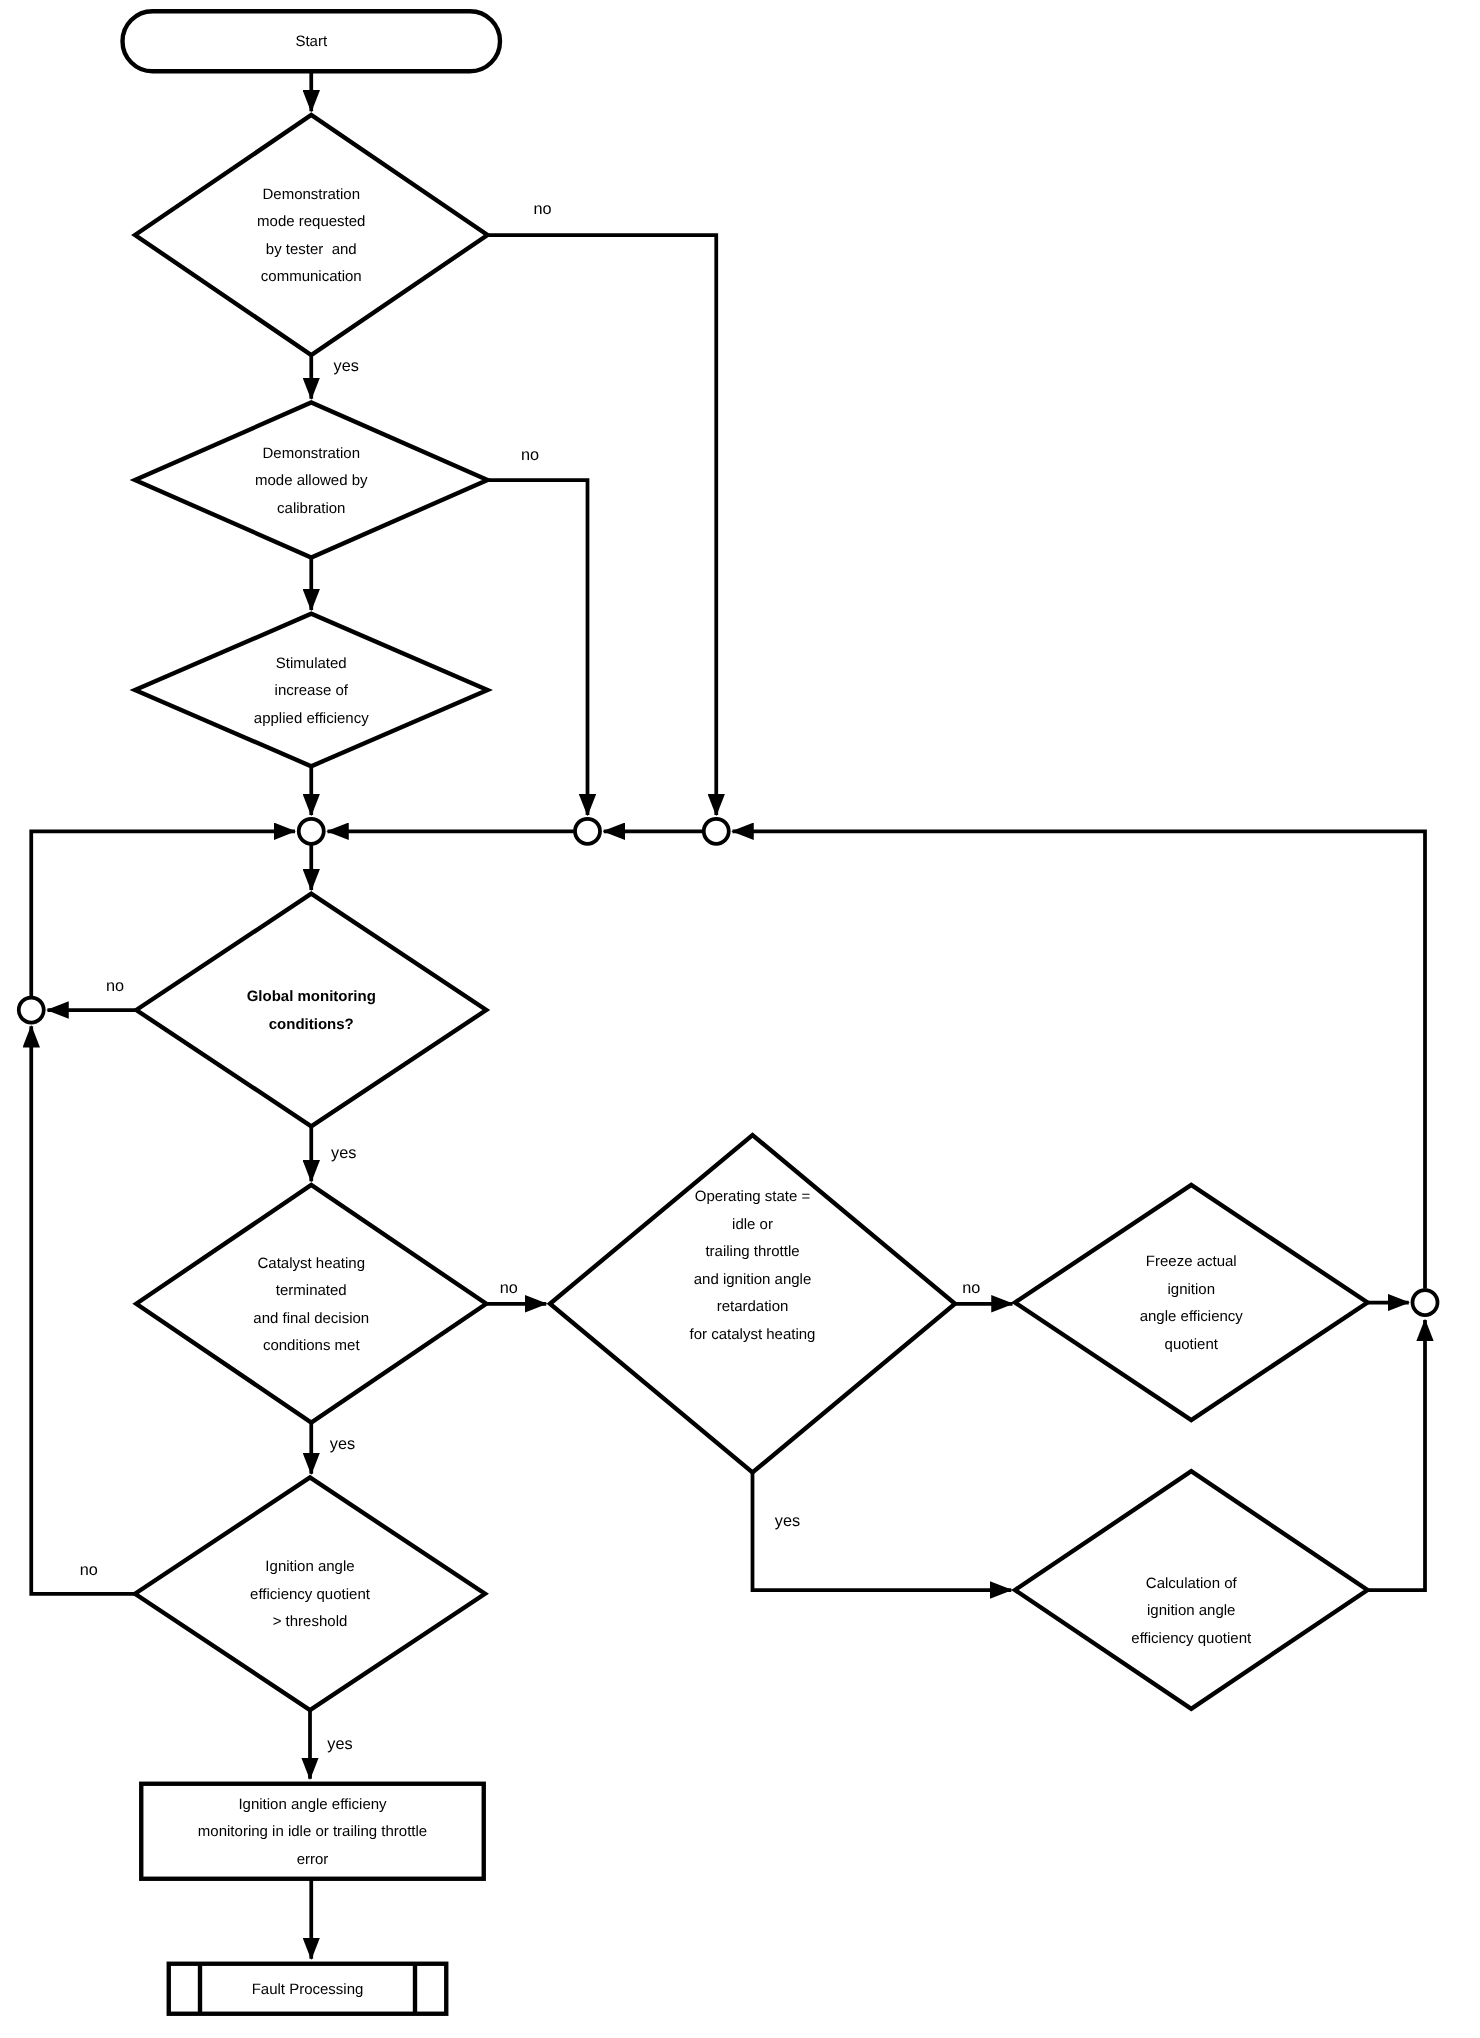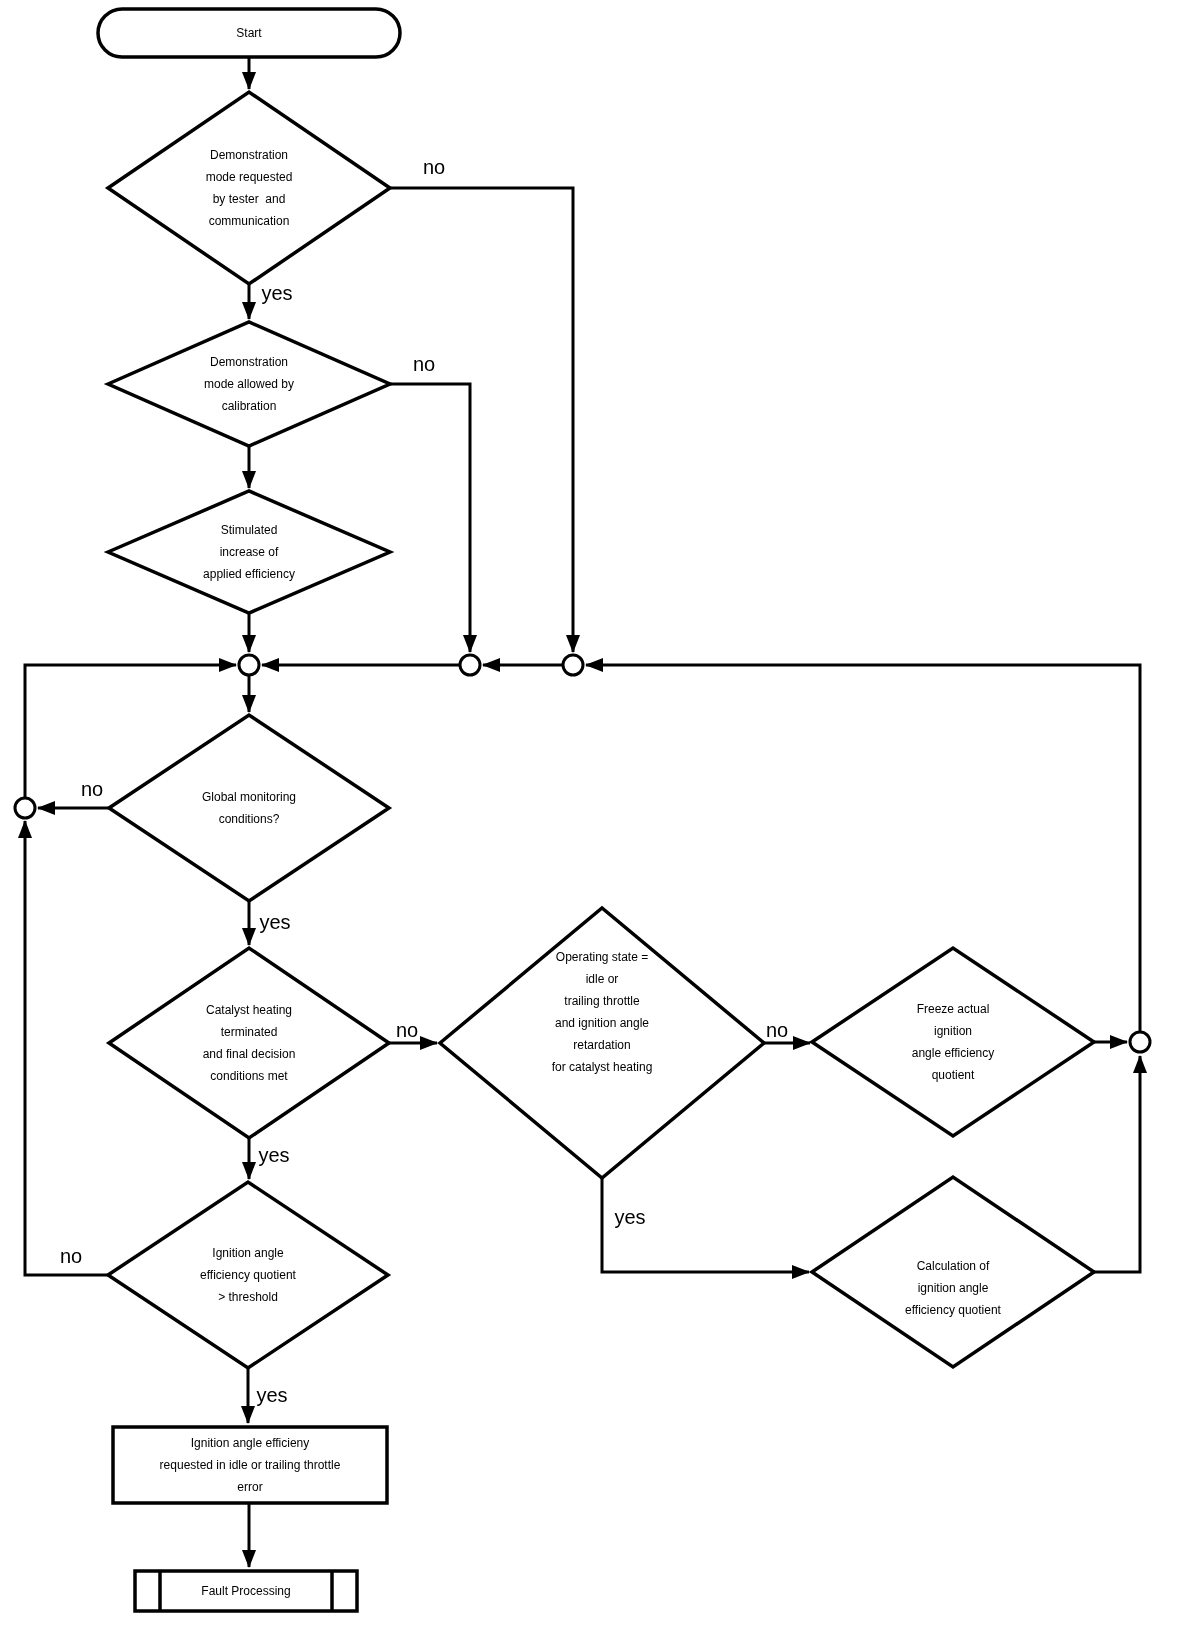--- a/index.html
+++ b/index.html
@@ -6,21 +6,21 @@
   #canvas{position:relative;width:1184px;height:1630px;background:var(--bg,#fff);overflow:hidden;
           font-family:"Liberation Sans",sans-serif;color:var(--ink,#000);}
   #flow-svg{position:absolute;left:0;top:0;color:var(--stroke,#000);}
   .edge{fill:none;stroke:var(--stroke,#000);stroke-width:3px;}
   .shape{fill:var(--bg,#fff);stroke:var(--stroke,#000);stroke-width:3.5px;}
   .bar{stroke:var(--stroke,#000);stroke-width:3.5px;}
   .junction{fill:var(--bg,#fff);stroke:var(--stroke,#000);stroke-width:3px;}
   .node-label{position:absolute;transform:translate(-50%,-50%);text-align:center;
               font-size:12px;line-height:22px;white-space:pre-wrap;color:var(--ink,#000);}
   .edge-label{position:absolute;transform:translate(-50%,-50%);
-              font-size:20px;line-height:18px;white-space:pre;color:var(--ink,#000);}
+              font-size:13px;line-height:18px;white-space:pre;color:var(--ink,#000);}
 </style>
 </head>
 <body>
 
 <div id="canvas">
   <svg id="flow-svg" width="1184" height="1630" viewBox="0 0 1184 1630" xmlns="http://www.w3.org/2000/svg">
     <defs>
       <marker id="arrow" viewBox="0 0 18 14" refX="17" refY="7" markerWidth="18" markerHeight="14" orient="auto" markerUnits="userSpaceOnUse">
         <path d="M0,0 L18,7 L0,14 Z" fill="currentColor"></path>
       </marker>
@@ -89,21 +89,21 @@
       <div class="node-label" style="left: 249px; top: 188px;">Demonstration
 mode requested
 by tester  and
 communication</div>
       <div class="node-label" style="left: 249px; top: 384px;">Demonstration
 mode allowed by
 calibration</div>
       <div class="node-label" style="left: 249px; top: 552px;">Stimulated
 increase of
 applied efficiency</div>
-      <div class="node-label" style="left: 249px; top: 808px;">Global monitoring
+      <div class="node-label" style="left: 249px; top: 808px; font-weight: bold;">Global monitoring
 conditions?</div>
       <div class="node-label" style="left: 249px; top: 1043px;">Catalyst heating
 terminated
 and final decision
 conditions met</div>
       <div class="node-label" style="left: 602px; top: 1012px;">Operating state =
 idle or
 trailing throttle
 and ignition angle
 retardation
@@ -112,17 +112,17 @@
 ignition
 angle efficiency
 quotient</div>
       <div class="node-label" style="left: 953px; top: 1288px;">Calculation of
 ignition angle
 efficiency quotient</div>
       <div class="node-label" style="left: 248px; top: 1275px;">Ignition angle
 efficiency quotient
 &gt; threshold</div>
       <div class="node-label" style="left: 250px; top: 1465px;">Ignition angle efficieny
-requested in idle or trailing throttle
+monitoring in idle or trailing throttle
 error</div>
       <div class="node-label" style="left: 246px; top: 1591px;">Fault Processing</div>
     </div>
 </div>
 
 </body></html>

